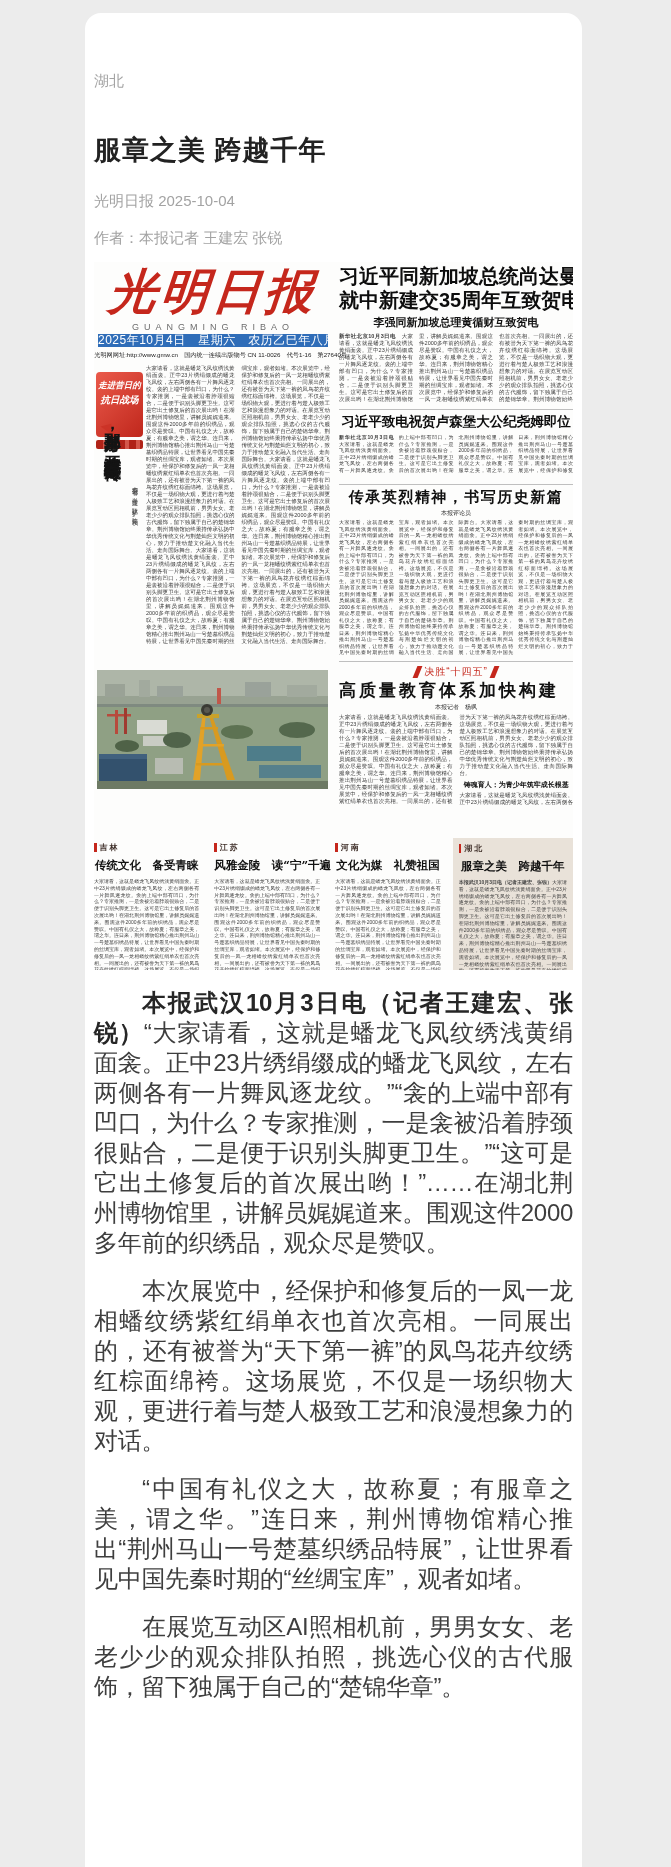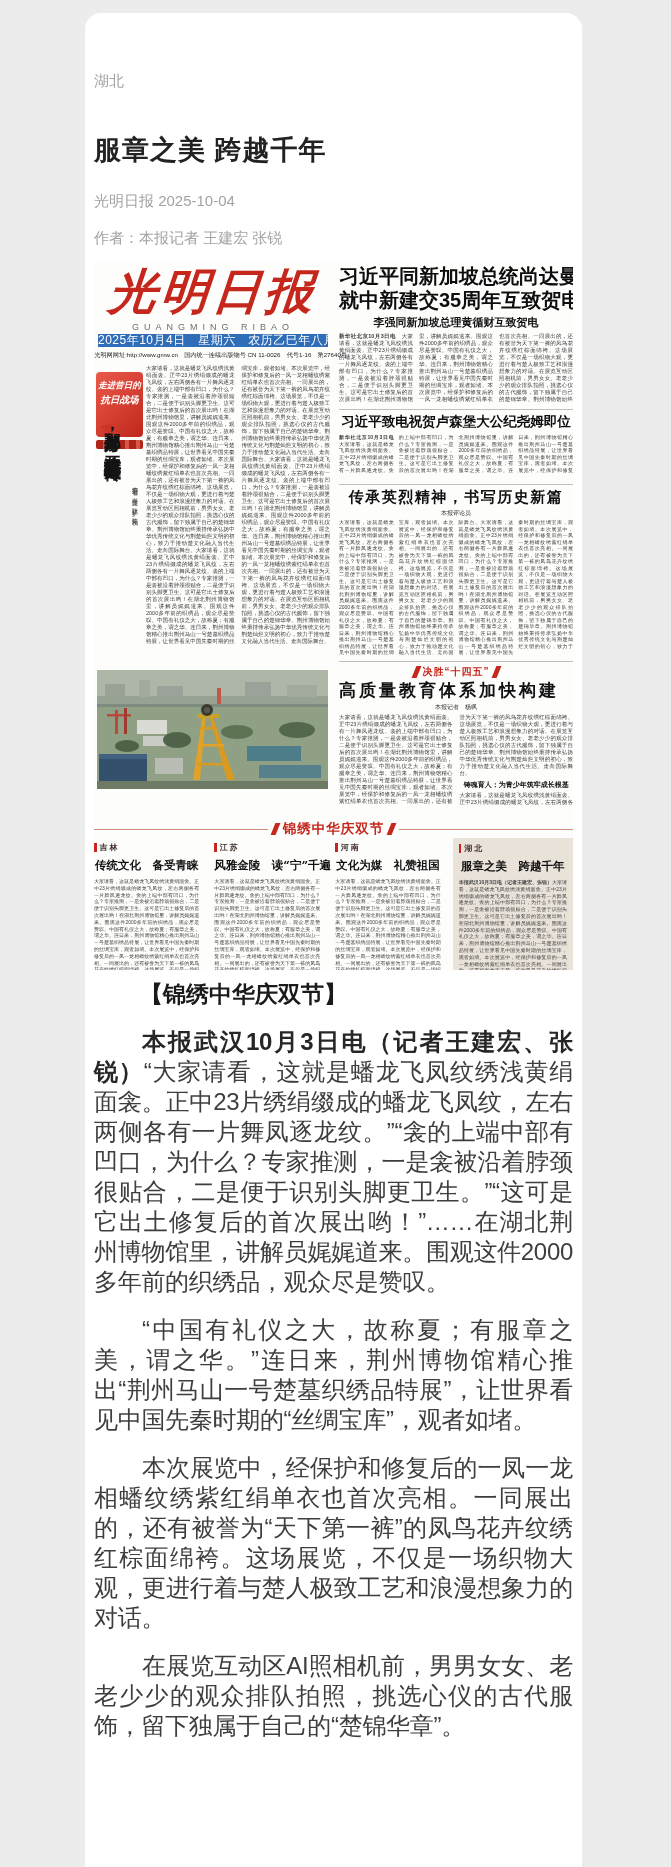--- a/index.html
+++ b/index.html
@@ -79,21 +79,21 @@
   .lead-hl{top:2px;font-weight:900;font-size:20px;line-height:24px;text-align:center;color:#0d0d0d;white-space:nowrap;}
   .lead-sub{top:53px;width:234px;font-size:11px;font-weight:bold;text-align:center;color:#111;white-space:nowrap;}
   .lead-body{top:71px;height:72px;column-count:3;column-gap:6px;}
   .rule{position:absolute;left:245px;width:234px;height:1px;background:#bfbfbf;}
   .lux-hl{top:151px;font-weight:900;font-size:13.5px;text-align:center;color:#0d0d0d;white-space:nowrap;}
   .lux-body{top:172px;height:45px;column-count:4;column-gap:5px;font-size:5px;line-height:6.5px;}
   .ylj-hl{top:226px;font-family:"DejaVu Serif",serif;font-weight:bold;font-size:15px;letter-spacing:1.5px;text-align:center;color:#111;white-space:nowrap;}
   .ylj-by{top:247px;width:234px;font-size:6px;text-align:center;color:#333;}
   .ylj-body{top:257px;height:138px;column-count:4;column-gap:5px;font-size:5px;line-height:6.5px;}
   .edu-badge{top:403px;width:234px;display:flex;align-items:center;justify-content:center;gap:4px;}
-  .edu-badge .txt{color:#c5271c;font-weight:bold;font-size:10px;letter-spacing:1px;}
+  .edu-badge .txt{color:#c5271c;font-weight:normal;font-size:10px;letter-spacing:1px;}
   .slash{width:5px;height:12px;background:#c5271c;transform:skewX(-22deg);}
   .edu-hl{top:417px;font-family:"DejaVu Serif",serif;font-weight:900;font-size:17px;letter-spacing:3px;text-align:left;color:#111;white-space:nowrap;}
   .edu-by{top:441px;width:234px;font-size:6px;text-align:center;color:#333;}
   .edu-body{top:452px;height:93px;column-count:2;column-gap:7px;}
   .edu-sub{font-size:7px;font-weight:bold;text-align:center;margin:4px 0;color:#111;}
 
   .festival{position:absolute;left:0;top:558px;width:479px;display:flex;align-items:center;gap:5px;}
   .fest-line{flex:1;height:1px;background:#d08b80;}
   .fest-text{color:#c5271c;font-weight:900;font-size:13.5px;letter-spacing:1px;white-space:nowrap;}
 
@@ -204,27 +204,20 @@
       <span class="slash"></span>
     </div>
     <div class="rblock edu-hl" style="position:absolute;">高质量教育体系加快构建</div>
     <div class="rblock edu-by" style="position:absolute;">本报记者　杨飒</div>
     <div class="rblock edu-body tiny" style="position:absolute;">
       <div>大家请看，这就是蟠龙飞凤纹绣浅黄绢面衾。正中23片绣绢缀成的蟠龙飞凤纹，左右两侧各有一片舞凤逐龙纹。衾的上端中部有凹口，为什么？专家推测，一是衾被沿着脖颈很贴合，二是便于识别头脚更卫生。这可是它出土修复后的首次展出哟！在湖北荆州博物馆里，讲解员娓娓道来。围观这件2000多年前的织绣品，观众尽是赞叹。中国有礼仪之大，故称夏；有服章之美，谓之华。连日来，荆州博物馆精心推出荆州马山一号楚墓织绣品特展，让世界看见中国先秦时期的丝绸宝库，观者如堵。本次展览中，经保护和修复后的一凤一龙相蟠纹绣紫红绢单衣也首次亮相。一同展出的，还有被誉为天下第一裤的凤鸟花卉纹绣红棕面绵袴。这场展览，不仅是一场织物大观，更进行着与楚人极致工艺和浪漫想象力的对话。在展览互动区照相机前，男男女女、老老少少的观众排队拍照，挑选心仪的古代服饰，留下独属于自己的楚锦华章。荆州博物馆始终秉持传承弘扬中华优秀传统文化与荆楚灿烂文明的初心，致力于推动楚文化融入当代生活、走向国际舞台。</div>
       <div class="edu-sub">铸魂育人：为青少年筑牢成长根基</div>
       <div>大家请看，这就是蟠龙飞凤纹绣浅黄绢面衾。正中23片绣绢缀成的蟠龙飞凤纹，左右两侧各有一片舞凤逐龙纹。衾的上端中部有凹口，为什么？专家推测，一是衾被沿着脖颈很贴合，二是便于识别头脚更卫生。这可是它出土修复后的首次展出哟！在湖北荆州博物馆里，讲解员娓娓道来。围观这件2000多年前的织绣品，观众尽是赞叹。中国有礼仪之大，故称夏；有服章之美，谓之华。连日来，荆州博物馆精心推出荆州马山一号楚墓织绣品特展，让世界看见中国先秦时期的丝绸宝库，观者如堵。本次展览中，经保护和修复后的一凤一龙相蟠纹绣紫红绢单衣也首次亮相。一同展出的，还有被誉为天下第一裤的凤鸟花卉纹绣红棕面绵袴。这场展览，不仅是一场织物大观，更进行着与楚人极致工艺和浪漫想象力的对话。在展览互动区照相机前，男男女女、老老少少的观众排队拍照，挑选心仪的古代服饰，留下独属于自己的楚锦华章。荆州博物馆始终秉持传承弘扬中华优秀传统文化与荆楚灿烂文明的初心，致力于推动楚文化融入当代生活、走向国际舞台。</div>
     </div>
 
-    <div class="festival">
-      <div class="fest-line"></div>
-      <span class="slash"></span>
-      <span class="fest-text">锦绣中华庆双节</span>
-      <span class="slash"></span>
-      <div class="fest-line"></div>
-    </div>
 
     <div class="regions">
       <div class="region">
         <div class="region-label">
             <span class="region-bar"></span>
             <span>吉林</span>
           </div>
         <div class="region-hl">传统文化　备受青睐</div>
         <div class="region-body">大家请看，这就是蟠龙飞凤纹绣浅黄绢面衾。正中23片绣绢缀成的蟠龙飞凤纹，左右两侧各有一片舞凤逐龙纹。衾的上端中部有凹口，为什么？专家推测，一是衾被沿着脖颈很贴合，二是便于识别头脚更卫生。这可是它出土修复后的首次展出哟！在湖北荆州博物馆里，讲解员娓娓道来。围观这件2000多年前的织绣品，观众尽是赞叹。中国有礼仪之大，故称夏；有服章之美，谓之华。连日来，荆州博物馆精心推出荆州马山一号楚墓织绣品特展，让世界看见中国先秦时期的丝绸宝库，观者如堵。本次展览中，经保护和修复后的一凤一龙相蟠纹绣紫红绢单衣也首次亮相。一同展出的，还有被誉为天下第一裤的凤鸟花卉纹绣红棕面绵袴。这场展览，不仅是一场织物大观，更进行着与楚人极致工艺和浪漫想象力的对话。在展览互动区照相机前，男男女女、老老少少的观众排队拍照，挑选心仪的古代服饰，留下独属于自己的楚锦华章。荆州博物馆始终秉持传承弘扬中华优秀传统文化与荆楚灿烂文明的初心，致力于推动楚文化融入当代生活、走向国际舞台。</div>
       </div>
@@ -248,22 +241,21 @@
         <div class="region-label">
             <span class="region-bar"></span>
             <span>湖北</span>
           </div>
         <div class="region-hl">服章之美　跨越千年</div>
         <div class="region-body"><b>本报武汉10月3日电（记者王建宏、张锐）</b><span>大家请看，这就是蟠龙飞凤纹绣浅黄绢面衾。正中23片绣绢缀成的蟠龙飞凤纹，左右两侧各有一片舞凤逐龙纹。衾的上端中部有凹口，为什么？专家推测，一是衾被沿着脖颈很贴合，二是便于识别头脚更卫生。这可是它出土修复后的首次展出哟！在湖北荆州博物馆里，讲解员娓娓道来。围观这件2000多年前的织绣品，观众尽是赞叹。中国有礼仪之大，故称夏；有服章之美，谓之华。连日来，荆州博物馆精心推出荆州马山一号楚墓织绣品特展，让世界看见中国先秦时期的丝绸宝库，观者如堵。本次展览中，经保护和修复后的一凤一龙相蟠纹绣紫红绢单衣也首次亮相。一同展出的，还有被誉为天下第一裤的凤鸟花卉纹绣红棕面绵袴。这场展览，不仅是一场织物大观，更进行着与楚人极致工艺和浪漫想象力的对话。在展览互动区照相机前，男男女女、老老少少的观众排队拍照，挑选心仪的古代服饰，留下独属于自己的楚锦华章。荆州博物馆始终秉持传承弘扬中华优秀传统文化与荆楚灿烂文明的初心，致力于推动楚文化融入当代生活、走向国际舞台。</span></div>
       </div>
     </div>
   </div>
 
-  <div class="section-hd">【锦绣中华庆双节】</div>
 
   <div class="article">
     <p><span class="lead">本报武汉10月3日电（记者王建宏、张锐）</span><span>“大家请看，这就是蟠龙飞凤纹绣浅黄绢面衾。正中23片绣绢缀成的蟠龙飞凤纹，左右两侧各有一片舞凤逐龙纹。”“衾的上端中部有凹口，为什么？专家推测，一是衾被沿着脖颈很贴合，二是便于识别头脚更卫生。”“这可是它出土修复后的首次展出哟！”……在湖北荆州博物馆里，讲解员娓娓道来。围观这件2000多年前的织绣品，观众尽是赞叹。</span></p>
+    <p>本次展览中，经保护和修复后的一凤一龙相蟠纹绣紫红绢单衣也首次亮相。一同展出的，还有被誉为“天下第一裤”的凤鸟花卉纹绣红棕面绵袴。这场展览，不仅是一场织物大观，更进行着与楚人极致工艺和浪漫想象力的对话。</p>
     <p>“中国有礼仪之大，故称夏；有服章之美，谓之华。”连日来，荆州博物馆精心推出“荆州马山一号楚墓织绣品特展”，让世界看见中国先秦时期的“丝绸宝库”，观者如堵。</p>
-    <p>本次展览中，经保护和修复后的一凤一龙相蟠纹绣紫红绢单衣也首次亮相。一同展出的，还有被誉为“天下第一裤”的凤鸟花卉纹绣红棕面绵袴。这场展览，不仅是一场织物大观，更进行着与楚人极致工艺和浪漫想象力的对话。</p>
     <p>在展览互动区AI照相机前，男男女女、老老少少的观众排队拍照，挑选心仪的古代服饰，留下独属于自己的“楚锦华章”。</p>
   </div>
 
 </div>
 
 </body></html>

